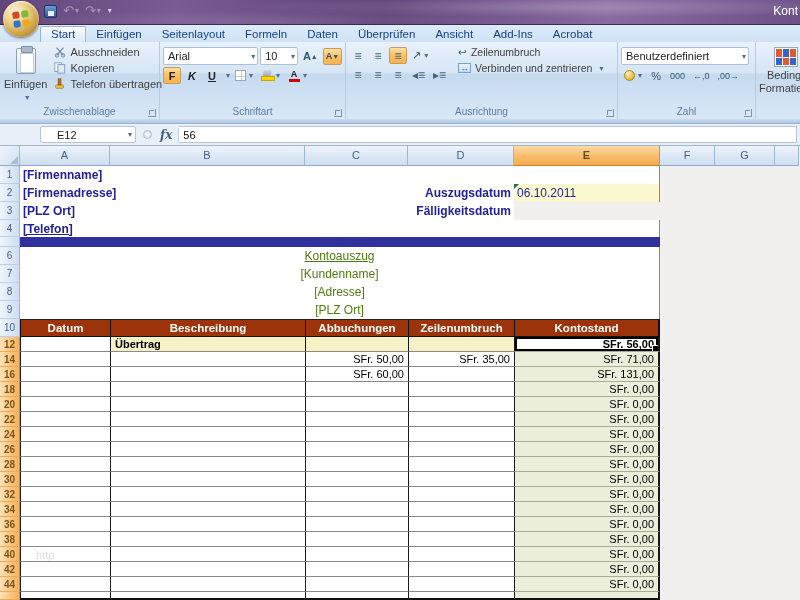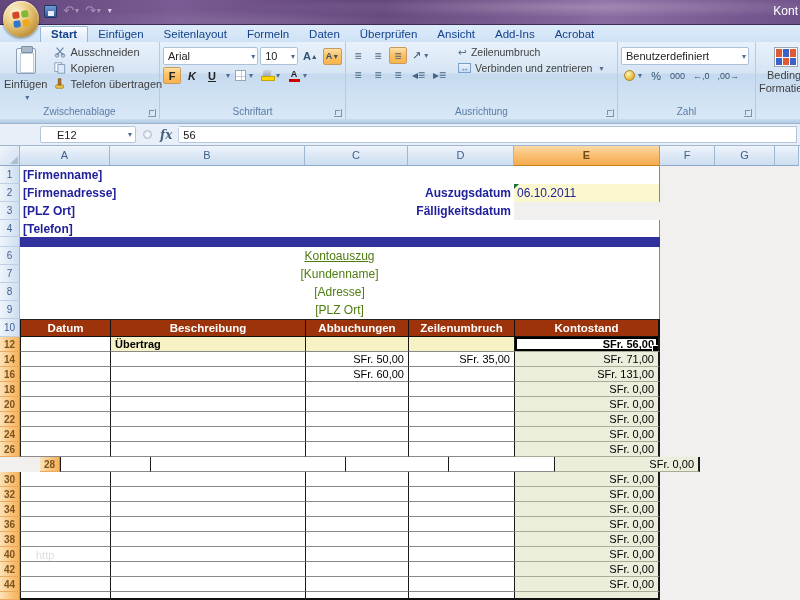--- a/index.html
+++ b/index.html
@@ -25,21 +25,21 @@
   .qat-btn{display:flex;align-items:center;color:#cfc3de;font-size:13px;line-height:14px;}
   .qat-save{width:13px;height:13px;background:linear-gradient(#6f9bd6,#33549c);border:1px solid #20355f;border-radius:2px;position:relative;}
   .qat-save::after{content:"";position:absolute;left:3px;bottom:1px;width:6px;height:5px;background:#e8eef8;}
   .faded{opacity:.55;}
   .qat-dd{font-size:8px;color:#d9cfe6;margin-left:1px;}
 
   
   .tabstrip{height:17px;background:linear-gradient(#dcebfa,#cfe2f5);display:flex;align-items:flex-end;padding-left:40px;}
   .tab{font-size:11.5px;color:#15428b;padding:1px 10px 2px 10px;cursor:default;}
   .tab.active{background:linear-gradient(#fdfeff,#eaf2fb 45%,#dcebf9);border:1px solid #96b6d8;border-bottom:none;
-    border-radius:2px 2px 0 0;font-weight:bold;}
+    border-radius:2px 2px 0 0;}
 
   
   .ribbon{height:77px;background:linear-gradient(#e8f1fb,#d6e5f4 40%,#c6daef 42%,#d9e8f7);display:flex;}
   .rgroup{position:relative;border-right:1px solid #b4cbe2;padding:3px 3px 14px 3px;display:flex;}
   .rgroup.last{flex:1;border-right:none;overflow:hidden;}
   .rg-label{position:absolute;left:0;right:0;bottom:1px;height:12px;text-align:center;font-size:10px;color:#5a7ca6;}
   .dlg{position:absolute;right:3px;bottom:2px;width:8px;height:8px;border-right:1px solid #7a92b5;border-bottom:1px solid #7a92b5;}
   .dlg::before{content:"";position:absolute;left:1px;top:1px;width:4px;height:4px;border-left:1px solid #7a92b5;border-top:1px solid #7a92b5;}
   .paste-btn{width:46px;display:flex;flex-direction:column;align-items:center;justify-content:space-between;
     border:1px solid transparent;border-radius:2px;padding:2px 0;font-size:11px;color:#3f3f3f;}
@@ -380,21 +380,21 @@
         <div class="cell navy gt edge-r" style="width: 146px; background: rgb(251, 248, 207);">06.10.2011</div>
       </div>
       <div class="srow" style="height: 18px;">
         <div class="rh">3</div>
         <div class="cell navy bold" style="width: 285px;">[PLZ Ort]</div>
         <div class="cell " style="width: 103px;"></div>
         <div class="cell navy bold right" style="width: 106px;">Fälligkeitsdatum</div>
       </div>
       <div class="srow" style="height: 17px;">
         <div class="rh">4</div>
-        <div class="cell navy bold" style="width: 285px;">[Telefon]</div>
+        <div class="cell navy bold" style="width: 285px; text-decoration: underline;">[Telefon]</div>
         <div class="cell " style="width: 103px;"></div>
         <div class="cell " style="width: 106px;"></div>
         <div class="cell edge-r" style="width: 146px;"></div>
       </div>
       <div class="srow" style="height: 10px;">
         <div class="rh"></div>
         <div class="band" style="width: 640px; background: rgb(49, 49, 158);"></div>
       </div>
       <div class="srow" style="height: 18px;">
         <div class="rh">6</div>
@@ -477,21 +477,21 @@
         <div class="dcell right kcell" style="width: 146px; background: rgb(234, 238, 219);">SFr. 0,00</div>
       </div>
       <div class="srow" style="height: 15px;">
         <div class="rh rh-sel">26</div>
         <div class="dcell right" style="width: 90px;"></div>
         <div class="dcell left" style="width: 195px;"></div>
         <div class="dcell right" style="width: 103px;"></div>
         <div class="dcell right" style="width: 106px;"></div>
         <div class="dcell right kcell" style="width: 146px; background: rgb(234, 238, 219);">SFr. 0,00</div>
       </div>
-      <div class="srow" style="height: 15px; padding-left: 40px;">
+      <div class="srow" style="height: 15px;">
         <div class="rh rh-sel">28</div>
         <div class="dcell right" style="width: 90px;"></div>
         <div class="dcell left" style="width: 195px;"></div>
         <div class="dcell right" style="width: 103px;"></div>
         <div class="dcell right" style="width: 106px;"></div>
         <div class="dcell right kcell" style="width: 146px; background: rgb(234, 238, 219);">SFr. 0,00</div>
       </div>
       <div class="srow" style="height: 15px;">
         <div class="rh rh-sel">30</div>
         <div class="dcell right" style="width: 90px;"></div>

